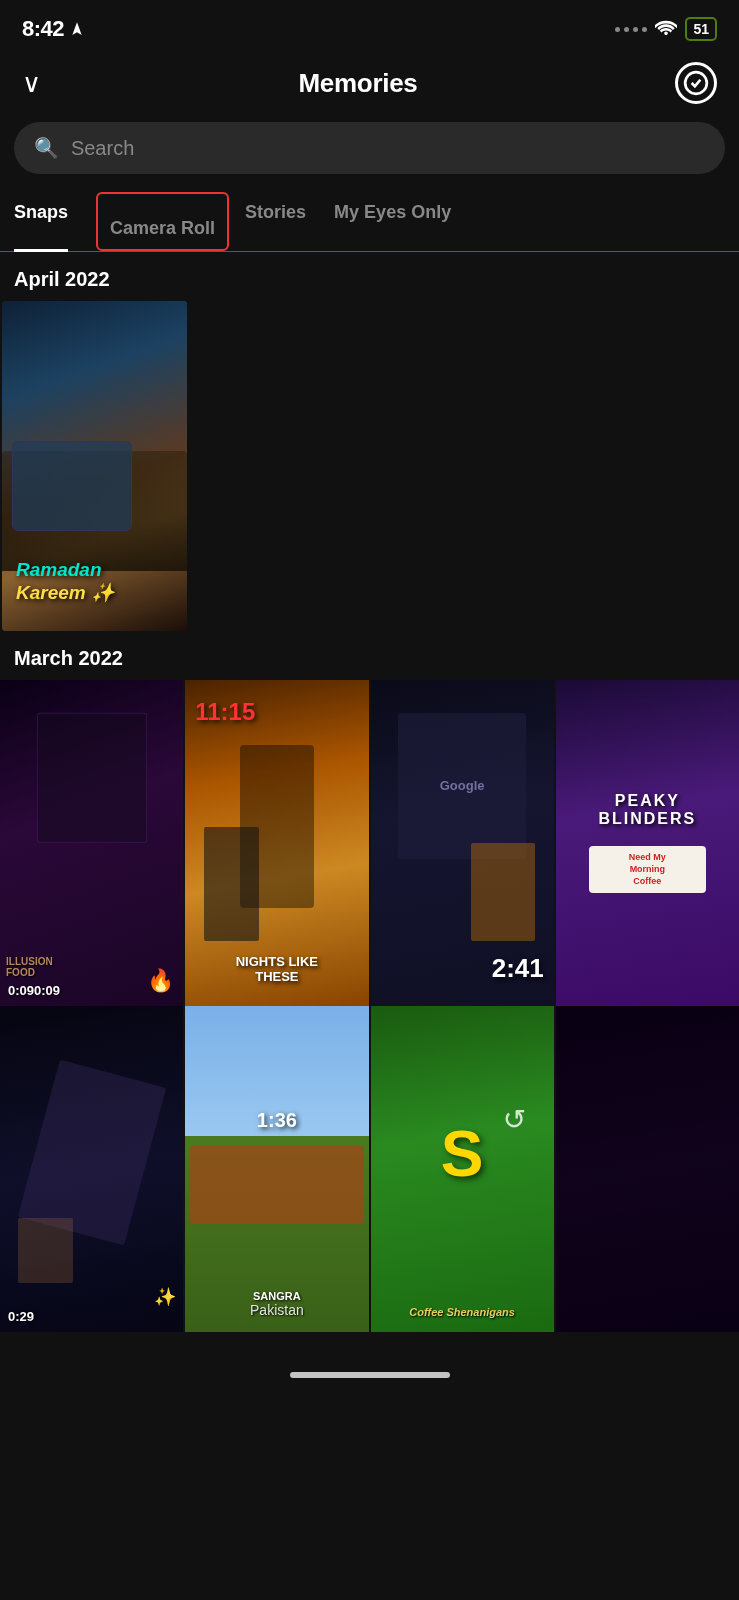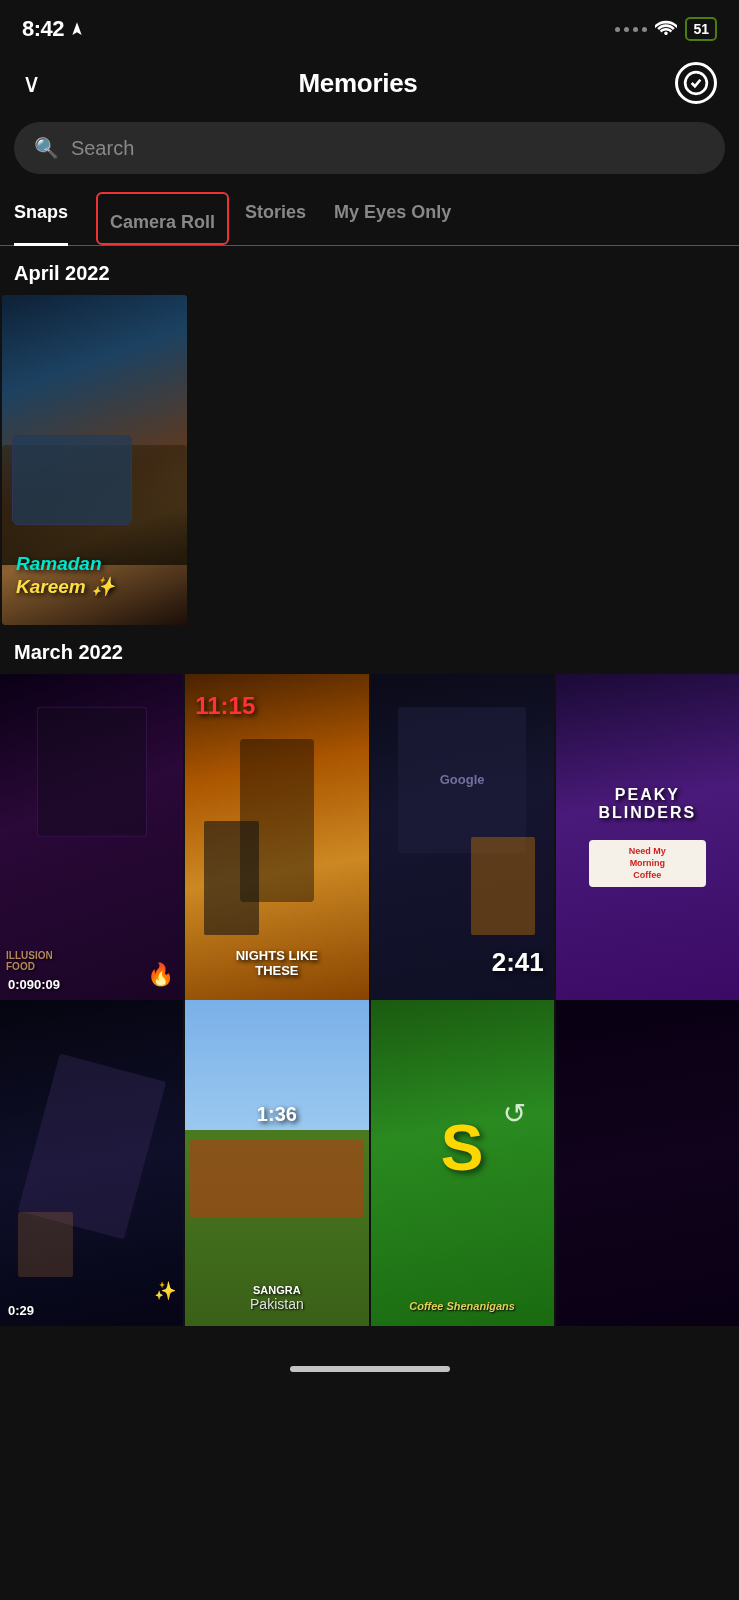--- a/index.html
+++ b/index.html
@@ -120,21 +120,21 @@
       position: absolute;
       bottom: -1px;
       left: 0;
       right: 0;
       height: 3px;
       background: #fff;
     }
     .tab.highlighted {
       border: 2px solid #e33;
       border-radius: 6px;
-      padding: 18px 12px 10px 12px;
+      padding: 24px 12px 10px 12px;
       margin-right: 16px;
       color: #888;
     }
     .tab.highlighted::after { display: none; }
 
     
     .section-header {
       font-size: 20px;
       font-weight: 700;
       color: #fff;

